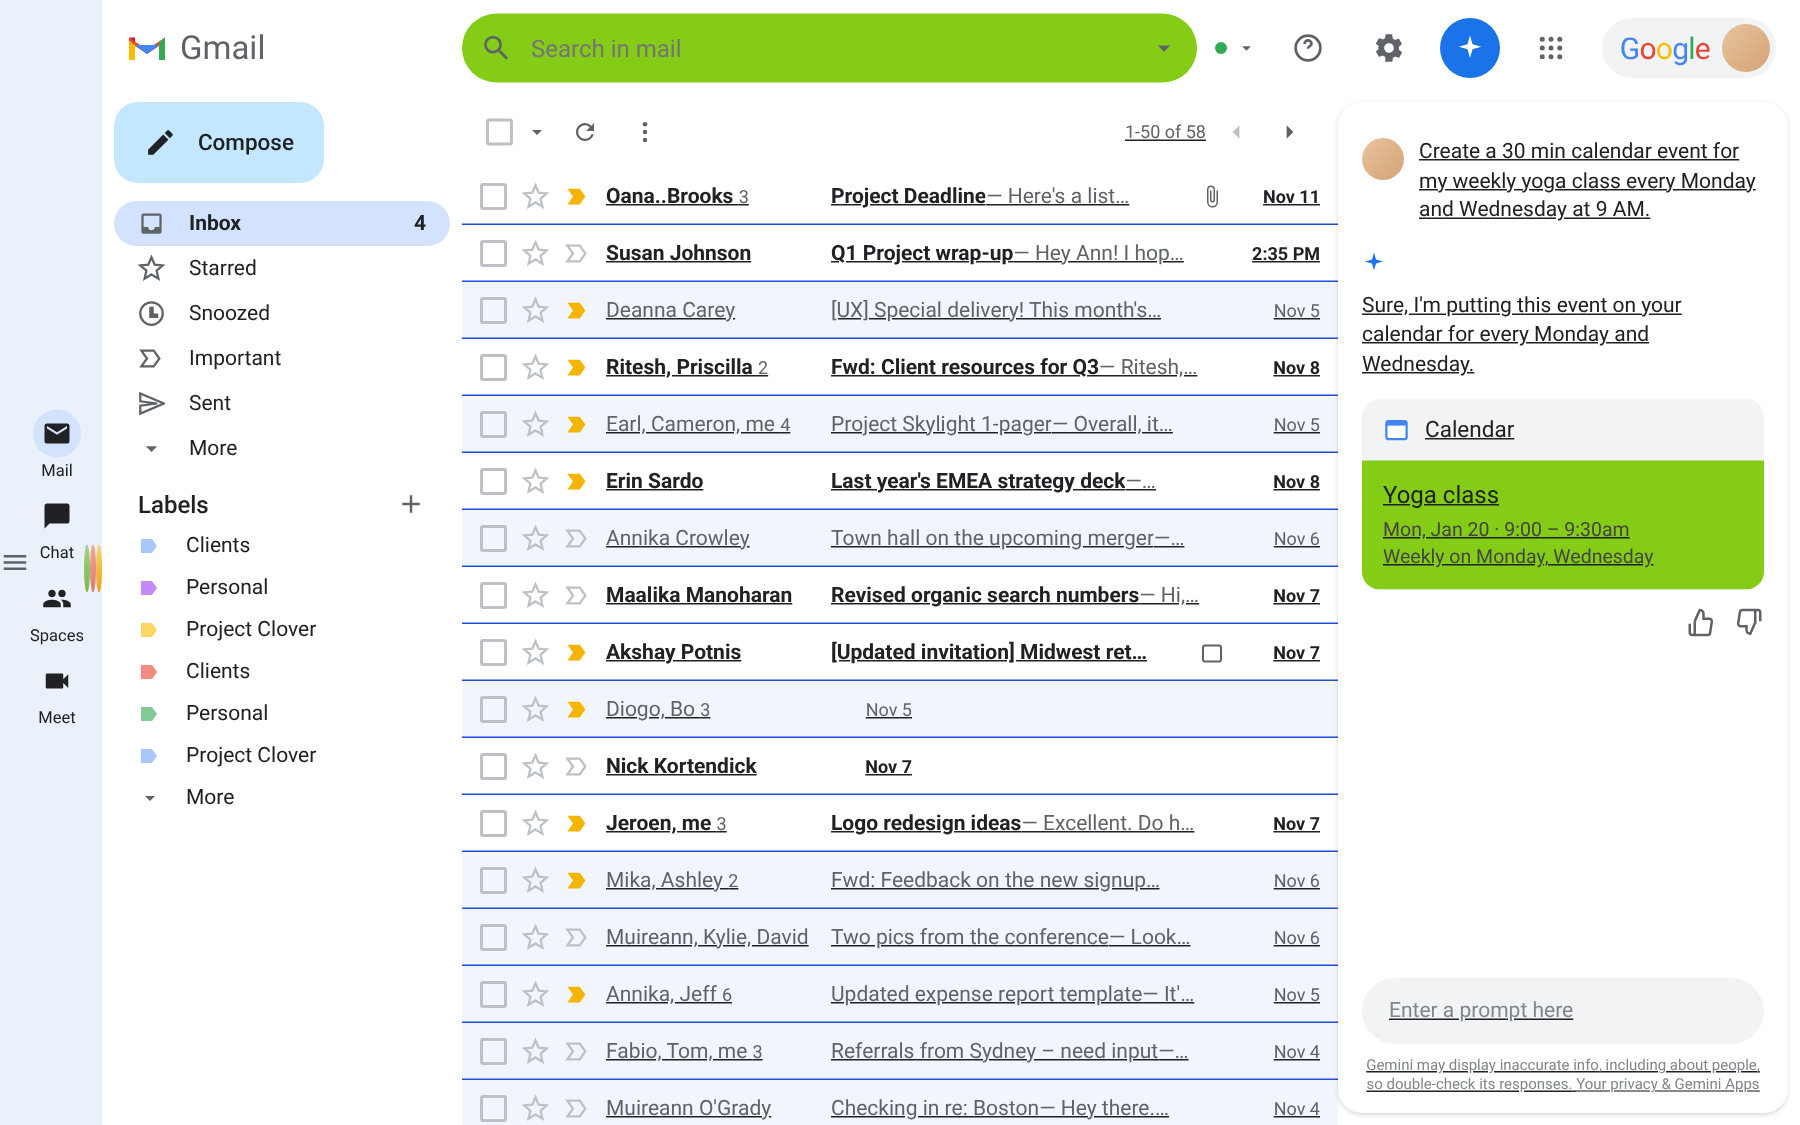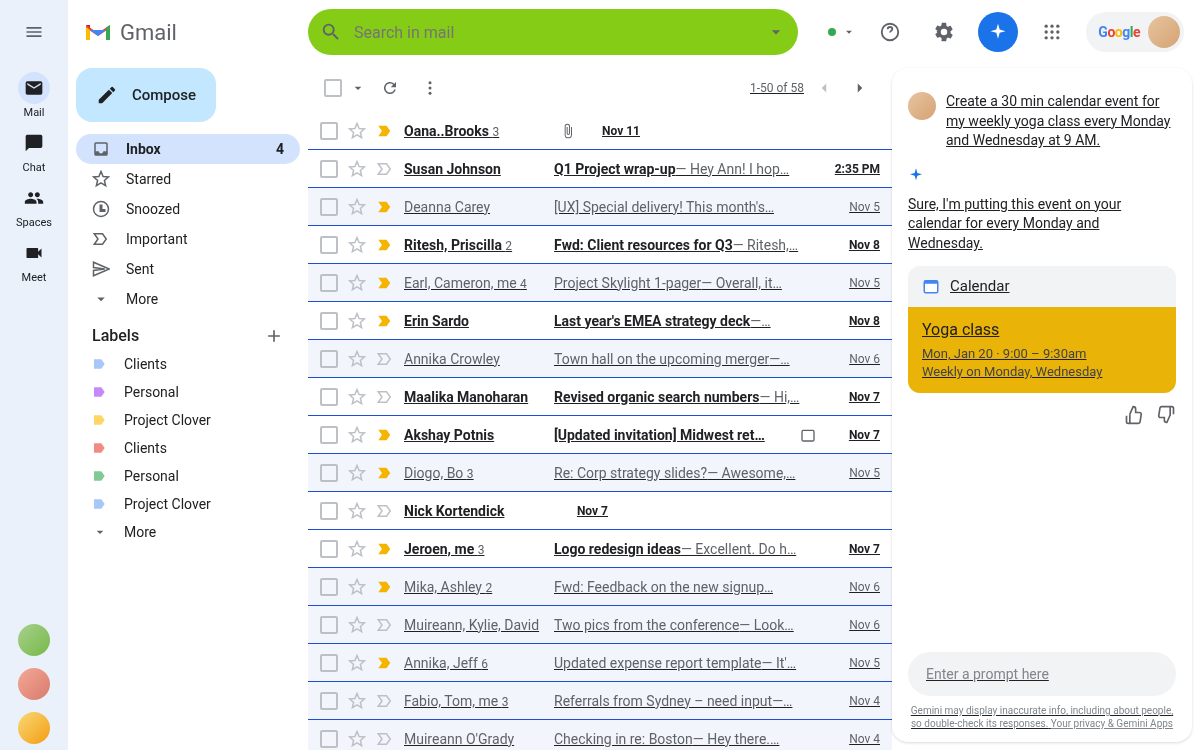--- a/index.html
+++ b/index.html
@@ -1,44 +1,44 @@
 <!DOCTYPE html>
 <html><head>
 <meta charset="utf-8">
 <style>
 * { box-sizing: border-box; margin: 0; padding: 0; font-family: 'Google Sans', Roboto, Arial, sans-serif; }
 body { background: #fff; color: #202124; font-size: 14px; overflow: hidden; }
 .app { display: flex; height: 750px; width: 1200px; }
-.rail { width: 68px; background: #eaf1fb; display: flex; flex-direction: column; align-items: center; padding-top: 8px; }
+.rail { width: 68px; background: #eaf1fb; display: flex; flex-direction: row; align-items: center; padding-top: 8px; }
 .hamburger { width: 48px; height: 48px; display: flex; align-items: center; justify-content: center; border-radius: 50%; cursor: pointer; margin-bottom: 8px; }
 .rail-item { display: flex; flex-direction: column; align-items: center; margin: 8px 0; cursor: pointer; font-size: 11px; color: #202124; }
 .rail-icon-wrap { width: 32px; height: 32px; border-radius: 16px; display: flex; align-items: center; justify-content: center; margin-bottom: 2px; }
 .rail-item.active .rail-icon-wrap { background: #d3e3fd; }
 .rail-spacer { flex: 1; }
 .rail-avatar { width: 32px; height: 32px; border-radius: 50%; margin: 6px 0; background: #ccc; }
 .main { flex: 1; display: flex; flex-direction: column; }
 .header { height: 64px; display: flex; align-items: center; padding: 0 16px; gap: 4px; }
 .logo { display: flex; align-items: center; gap: 8px; width: 220px; }
 .logo-text { font-size: 22px; color: #5f6368; }
 .search { flex: 1; max-width: 490px; height: 46px; background: #84cc16; border-radius: 24px; display: flex; align-items: center; padding: 0 12px; gap: 12px; }
 .search input { border: none; background: transparent; font-size: 16px; flex: 1; outline: none; color: #5f6368; }
 .header-right { display: flex; align-items: center; gap: 14px; margin-left: auto; }
 .icon-btn { width: 40px; height: 40px; display: flex; align-items: center; justify-content: center; border-radius: 50%; cursor: pointer; color: #5f6368; }
 .gemini-spark-btn { background: #1a73e8; color: #fff; }
-.google-logo { font-size: 14px; font-weight: 700; letter-spacing: -0.5px; }
+.google-logo { font-size: 20px; font-weight: 400; letter-spacing: -0.5px; }
 .google-logo span:nth-child(1){color:#4285f4}.google-logo span:nth-child(2){color:#ea4335}.google-logo span:nth-child(3){color:#fbbc04}.google-logo span:nth-child(4){color:#4285f4}.google-logo span:nth-child(5){color:#34a853}.google-logo span:nth-child(6){color:#ea4335}
 .profile-wrap { display: flex; align-items: center; gap: 8px; background: #f1f3f4; border-radius: 24px; padding: 4px 4px 4px 12px; }
 .avatar-img { width: 32px; height: 32px; border-radius: 50%; background: linear-gradient(135deg,#e8c4a0,#d4a373); }
 .body { flex: 1; display: flex; overflow: hidden; }
 .sidebar { width: 240px; padding: 0 8px; }
 .compose { display: flex; align-items: center; gap: 14px; background: #c2e7ff; border-radius: 16px; padding: 16px 20px; margin: 4px 0 12px 0; cursor: pointer; font-size: 15px; font-weight: 500; width: 140px; }
 .nav-item { display: flex; align-items: center; gap: 16px; padding: 6px 16px; border-radius: 18px; cursor: pointer; font-size: 14px; color: #202124; }
 .nav-item.active { background: #d3e3fd; font-weight: 700; }
 .nav-item .count { margin-left: auto; font-weight: 700; }
-.section-header { display: flex; justify-content: space-between; padding: 12px 16px 4px; font-size: 16px; font-weight: 500; }
+.section-header { display: flex; align-items: center; justify-content: space-between; padding: 12px 16px 4px; font-size: 16px; font-weight: 500; }
 .label-item { display: flex; align-items: center; gap: 16px; padding: 6px 16px; border-radius: 18px; cursor: pointer; font-size: 14px; }
 .content { flex: 1; display: flex; overflow: hidden; text-decoration: underline; }
 .maillist { flex: 1; display: flex; flex-direction: column; overflow: hidden; }
 .toolbar { height: 48px; display: flex; align-items: center; padding: 0 16px; gap: 8px; }
 .toolbar-right { margin-left: auto; display: flex; align-items: center; gap: 4px; font-size: 12px; color: #5f6368; }
 .rows { flex: 1; overflow-y: auto; }
 .row { display: flex; align-items: center; height: 38px; padding: 0 12px; border-bottom: 1px solid #1d4ed8; cursor: pointer; gap: 10px; font-size: 14px; }
 .row.unread { font-weight: 700; background: #fff; }
 .row:not(.unread) { background: #f2f6fc; color: #5f6368; }
 .row .cb { width: 18px; height: 18px; border: 2px solid #bdc1c6; border-radius: 2px; flex-shrink: 0; }
@@ -53,21 +53,21 @@
 .row .date { width: 54px; text-align: right; flex-shrink: 0; font-size: 12px; }
 .gemini-panel { width: 300px; border-radius: 16px; background: #fff; box-shadow: 0 1px 3px rgba(0,0,0,0.15); margin: 4px 8px 8px 0; display: flex; flex-direction: column; padding: 12px 16px; position: relative; }
 .gemini-header { display: flex; align-items: center; gap: 8px; font-size: 16px; font-weight: 500; }
 .gemini-header-right { margin-left: auto; display: flex; gap: 8px; }
 .gemini-body { flex: 1; overflow-y: auto; font-size: 14px; line-height: 1.4; padding-top: 12px; }
 .user-msg { display: flex; gap: 10px; margin-bottom: 16px; }
 .user-avatar { width: 28px; height: 28px; border-radius: 50%; background: linear-gradient(135deg,#e8c4a0,#d4a373); flex-shrink: 0; }
 .spark-row { margin: 8px 0 12px; }
 .calendar-card { background: #f1f3f4; border-radius: 12px; overflow: hidden; margin-top: 12px; }
 .cal-header { display: flex; align-items: center; gap: 10px; padding: 10px 14px; font-size: 15px; }
-.cal-body { background: #eab308; padding: 12px 14px; }
+.cal-body { background: #84cc16; padding: 12px 14px; }
 .cal-title { font-size: 16px; font-weight: 400; margin-bottom: 4px; }
 .cal-detail { font-size: 13px; color: #444; }
 .feedback { display: flex; justify-content: flex-end; gap: 12px; margin-top: 12px; color: #5f6368; }
 .gemini-input { background: #f1f3f4; border-radius: 24px; padding: 14px 18px; color: #80868b; margin-top: 8px; }
 .gemini-footer { font-size: 10px; color: #80868b; text-align: center; margin-top: 8px; line-height: 1.3; }
 .gemini-footer a { color: #80868b; text-decoration: underline; }
 svg { display: block; }
 .status-dot { width:8px; height:8px; border-radius:50%; background:#34a853; }
 </style>
 </head>
@@ -327,20 +327,24 @@
     <div class="cb"></div>
     <svg class="star" width="18" height="18" viewBox="0 0 24 24" fill="none" stroke="#bdc1c6" stroke-width="2">
                   <path d="M12 17.27L18.18 21l-1.64-7.03L22 9.24l-7.19-.61L12 2 9.19 8.63 2 9.24l5.46 4.73L5.82 21z"></path>
                 </svg>
     <span class="marker">
                   <svg width="18" height="18" viewBox="0 0 24 24" fill="#f4b400">
                     <path d="M3 5h11l5 7-5 7H3l5-7z"></path>
                   </svg>
                 </span>
     <span class="sender">Oana..Brooks <span class="num">3</span></span>
+    <span class="subject-wrap">
+                  <span class="subject">Project Deadline</span>
+                  <span class="snippet"> — Here's a list…</span>
+                </span>
     <svg class="attach" width="16" height="16" viewBox="0 0 24 24" fill="#5f6368">
                   <path d="M16.5 6v11.5a4 4 0 01-8 0V5a2.5 2.5 0 015 0v10.5a1 1 0 01-2 0V6H10v9.5a2.5 2.5 0 005 0V5a4 4 0 00-8 0v12.5a5.5 5.5 0 0011 0V6h-1.5z"></path>
                 </svg>
     <span class="date">Nov 11</span>
               </div>
               <div class="row unread">
     <div class="cb"></div>
     <svg class="star" width="18" height="18" viewBox="0 0 24 24" fill="none" stroke="#bdc1c6" stroke-width="2">
                   <path d="M12 17.27L18.18 21l-1.64-7.03L22 9.24l-7.19-.61L12 2 9.19 8.63 2 9.24l5.46 4.73L5.82 21z"></path>
                 </svg>
@@ -490,24 +494,20 @@
     <div class="cb"></div>
     <svg class="star" width="18" height="18" viewBox="0 0 24 24" fill="none" stroke="#bdc1c6" stroke-width="2">
                   <path d="M12 17.27L18.18 21l-1.64-7.03L22 9.24l-7.19-.61L12 2 9.19 8.63 2 9.24l5.46 4.73L5.82 21z"></path>
                 </svg>
     <span class="marker">
                   <svg width="18" height="18" viewBox="0 0 24 24" fill="#f4b400">
                     <path d="M3 5h11l5 7-5 7H3l5-7z"></path>
                   </svg>
                 </span>
     <span class="sender">Diogo, Bo <span class="num">3</span></span>
-    <span class="subject-wrap">
-                  <span class="subject">Re: Corp strategy slides?</span>
-                  <span class="snippet"> — Awesome,…</span>
-                </span>
 
     <span class="date">Nov 5</span>
               </div>
               <div class="row unread">
     <div class="cb"></div>
     <svg class="star" width="18" height="18" viewBox="0 0 24 24" fill="none" stroke="#bdc1c6" stroke-width="2">
                   <path d="M12 17.27L18.18 21l-1.64-7.03L22 9.24l-7.19-.61L12 2 9.19 8.63 2 9.24l5.46 4.73L5.82 21z"></path>
                 </svg>
     <span class="marker">
                   <svg width="18" height="18" viewBox="0 0 24 24" fill="none" stroke="#bdc1c6" stroke-width="2">

